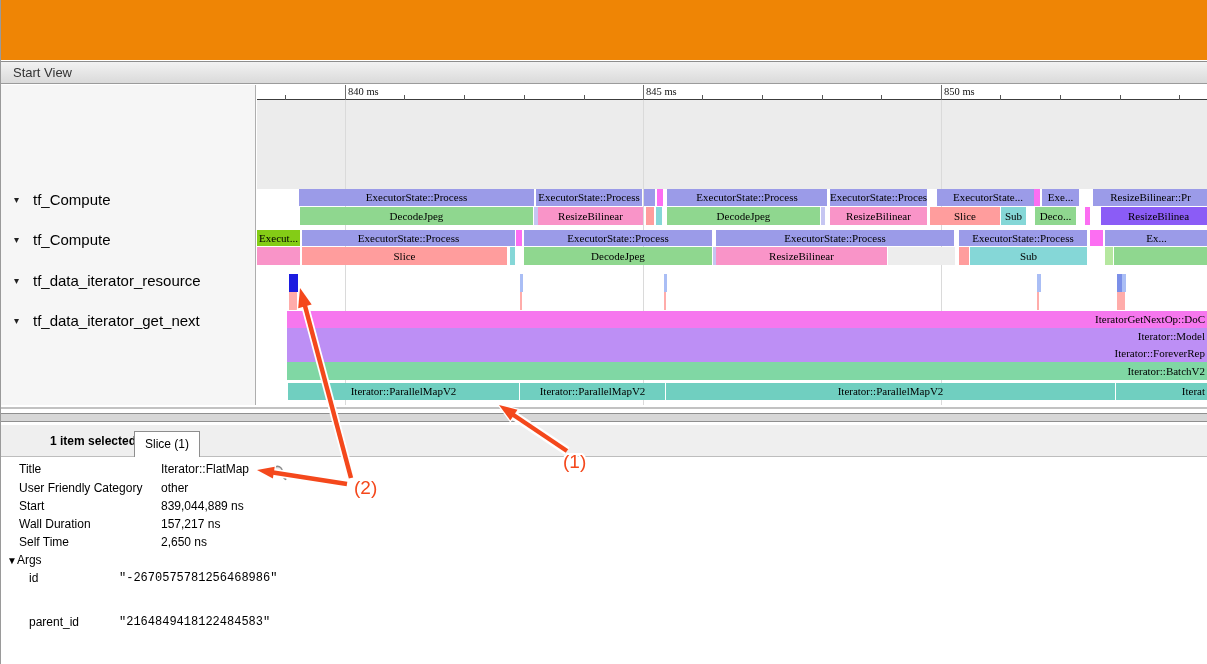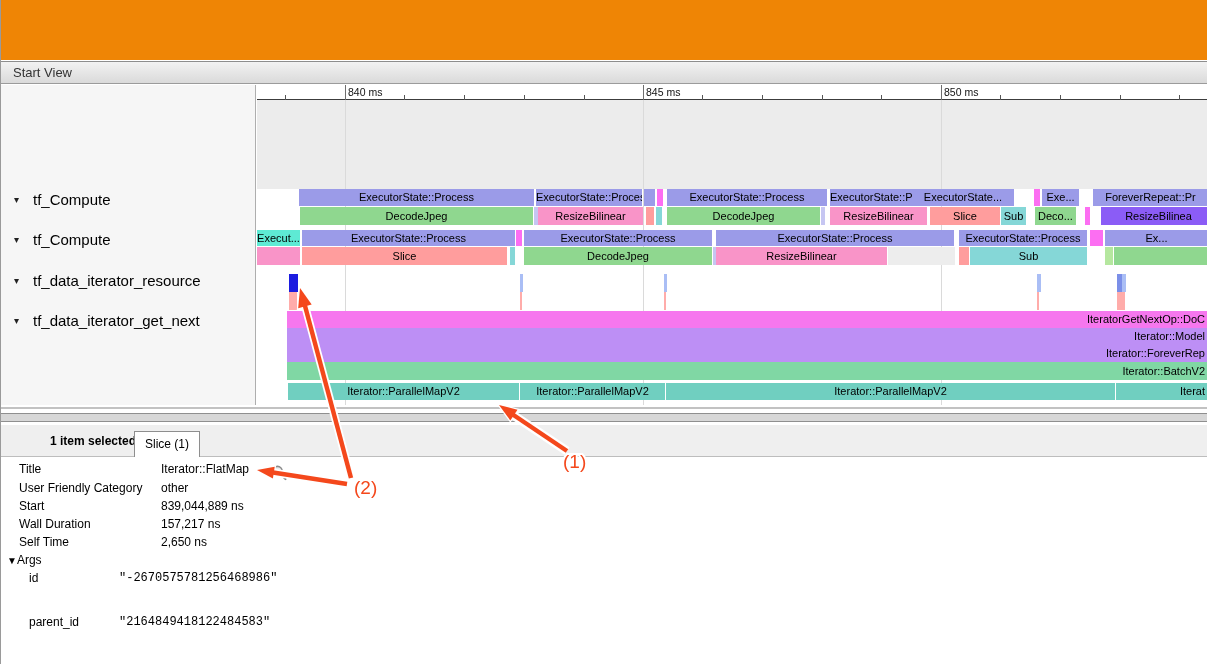--- a/index.html
+++ b/index.html
@@ -15,21 +15,21 @@
             border-top:1px solid #8d8d8d;border-bottom:1px solid #9b9b9b;box-sizing:border-box;
             font-size:13px;color:#333;line-height:21px;padding-left:12px;}
 
   
   #main{left:0;top:85px;width:1207px;height:320px;background:#fff;}
   #label-panel{left:0;top:0;width:255px;height:320px;background:#f6f6f6;border-right:1px solid #aeaeae;box-sizing:border-box;}
   .track-label{position:absolute;left:0;height:18px;line-height:18px;font-size:15px;color:#000;white-space:nowrap;cursor:pointer;}
   .track-label .tri{position:absolute;left:13px;top:0;font-size:10px;color:#222;}
   .track-label .txt{position:absolute;left:32px;top:0;}
 
-  #timeline{left:256px;top:0;width:951px;height:320px;overflow:hidden;}
+  #timeline{left:256px;top:0;width:951px;height:320px;overflow:hidden;font-family:Liberation Serif, serif;}
   #empty-block{left:0;top:15px;width:100%;height:89px;background:#ececec;}
   .gridline{position:absolute;top:15px;width:1px;height:305px;background:#dadada;}
   #ruler{left:0;top:0;width:100%;height:15px;background:#fff;border-bottom:1px solid #3c3c3c;box-sizing:border-box;}
   .major-tick{position:absolute;top:0;width:1px;height:15px;background:#6e6e6e;}
   .minor-tick{position:absolute;top:10px;width:1px;height:5px;background:#555;}
   .ruler-label{position:absolute;top:1px;font-size:10.5px;color:#111;white-space:nowrap;}
 
   .slice{position:absolute;font-size:11px;color:#000;white-space:nowrap;overflow:hidden;
          text-align:center;box-sizing:border-box;cursor:pointer;}
   .slice.right{text-align:right;padding-right:3px;}
@@ -113,38 +113,38 @@
         </div>
     <div class="gridline" style="left: 88px;"></div>
         <div class="gridline" style="left: 386px;"></div>
         <div class="gridline" style="left: 684px;"></div>
         <div class="slice" style="left: 42px; width: 235px; top: 104px; height: 17px; background: rgb(155, 155, 232); line-height: 17px;">ExecutorState::Process</div>
         <div class="slice" style="left: 279px; width: 106px; top: 104px; height: 17px; background: rgb(155, 155, 232); line-height: 17px;">ExecutorState::Process</div>
         <div class="slice" style="left: 387px; width: 11px; top: 104px; height: 17px; background: rgb(155, 155, 232); line-height: 17px;"></div>
         <div class="slice" style="left: 400px; width: 6px; top: 104px; height: 17px; background: rgb(252, 110, 242); line-height: 17px;"></div>
         <div class="slice" style="left: 410px; width: 160px; top: 104px; height: 17px; background: rgb(155, 155, 232); line-height: 17px;">ExecutorState::Process</div>
         <div class="slice" style="left: 573px; width: 97px; top: 104px; height: 17px; background: rgb(155, 155, 232); line-height: 17px;">ExecutorState::Process</div>
-        <div class="slice" style="left: 655px; width: 102px; top: 104px; height: 17px; background: rgb(155, 155, 232); line-height: 17px;">ExecutorState...</div>
+        <div class="slice" style="left: 680px; width: 102px; top: 104px; height: 17px; background: rgb(155, 155, 232); line-height: 17px;">ExecutorState...</div>
         <div class="slice" style="left: 777px; width: 6px; top: 104px; height: 17px; background: rgb(252, 110, 242); line-height: 17px;"></div>
         <div class="slice" style="left: 785px; width: 37px; top: 104px; height: 17px; background: rgb(155, 155, 232); line-height: 17px;">Exe...</div>
-        <div class="slice" style="left: 836px; width: 115px; top: 104px; height: 17px; background: rgb(155, 155, 232); line-height: 17px;">ForeverRepeat::Pr</div>
+        <div class="slice" style="left: 836px; width: 115px; top: 104px; height: 17px; background: rgb(155, 155, 232); line-height: 17px;">ResizeBilinear::Pr</div>
         <div class="slice" style="left: 43px; width: 233px; top: 122px; height: 18px; background: rgb(143, 215, 143); line-height: 18px;">DecodeJpeg</div>
         <div class="slice" style="left: 277px; width: 4px; top: 122px; height: 18px; background: rgb(198, 198, 242); line-height: 18px;"></div>
         <div class="slice" style="left: 281px; width: 105px; top: 122px; height: 18px; background: rgb(249, 148, 200); line-height: 18px;">ResizeBilinear</div>
         <div class="slice" style="left: 389px; width: 8px; top: 122px; height: 18px; background: rgb(255, 157, 157); line-height: 18px;"></div>
         <div class="slice" style="left: 399px; width: 6px; top: 122px; height: 18px; background: rgb(133, 215, 215); line-height: 18px;"></div>
         <div class="slice" style="left: 410px; width: 153px; top: 122px; height: 18px; background: rgb(143, 215, 143); line-height: 18px;">DecodeJpeg</div>
         <div class="slice" style="left: 564px; width: 4px; top: 122px; height: 18px; background: rgb(198, 198, 242); line-height: 18px;"></div>
         <div class="slice" style="left: 573px; width: 97px; top: 122px; height: 18px; background: rgb(249, 148, 200); line-height: 18px;">ResizeBilinear</div>
         <div class="slice" style="left: 673px; width: 70px; top: 122px; height: 18px; background: rgb(255, 157, 157); line-height: 18px;">Slice</div>
         <div class="slice" style="left: 744px; width: 25px; top: 122px; height: 18px; background: rgb(133, 215, 215); line-height: 18px;">Sub</div>
         <div class="slice" style="left: 778px; width: 41px; top: 122px; height: 18px; background: rgb(143, 215, 143); line-height: 18px;">Deco...</div>
         <div class="slice" style="left: 828px; width: 5px; top: 122px; height: 18px; background: rgb(252, 110, 242); line-height: 18px;"></div>
         <div class="slice" style="left: 844px; width: 115px; top: 122px; height: 18px; background: #8b5cf6; line-height: 18px;">ResizeBilinea</div>
-        <div class="slice" style="left: 0px; width: 43px; top: 145px; height: 16px; background: #5eead4; line-height: 16px;">Execut...</div>
+        <div class="slice" style="left: 0px; width: 43px; top: 145px; height: 16px; background: #84cc16; line-height: 16px;">Execut...</div>
         <div class="slice" style="left: 45px; width: 213px; top: 145px; height: 16px; background: rgb(155, 155, 232); line-height: 16px;">ExecutorState::Process</div>
         <div class="slice" style="left: 259px; width: 6px; top: 145px; height: 16px; background: rgb(252, 110, 242); line-height: 16px;"></div>
         <div class="slice" style="left: 267px; width: 188px; top: 145px; height: 16px; background: rgb(155, 155, 232); line-height: 16px;">ExecutorState::Process</div>
         <div class="slice" style="left: 459px; width: 238px; top: 145px; height: 16px; background: rgb(155, 155, 232); line-height: 16px;">ExecutorState::Process</div>
         <div class="slice" style="left: 702px; width: 128px; top: 145px; height: 16px; background: rgb(155, 155, 232); line-height: 16px;">ExecutorState::Process</div>
         <div class="slice" style="left: 833px; width: 13px; top: 145px; height: 16px; background: rgb(252, 110, 242); line-height: 16px;"></div>
         <div class="slice" style="left: 848px; width: 103px; top: 145px; height: 16px; background: rgb(155, 155, 232); line-height: 16px;">Ex...</div>
         <div class="slice" style="left: 0px; width: 43px; top: 162px; height: 18px; background: rgb(249, 148, 200); line-height: 18px;"></div>
         <div class="slice" style="left: 45px; width: 205px; top: 162px; height: 18px; background: rgb(255, 157, 157); line-height: 18px;">Slice</div>
         <div class="slice" style="left: 253px; width: 5px; top: 162px; height: 18px; background: rgb(133, 215, 215); line-height: 18px;"></div>

